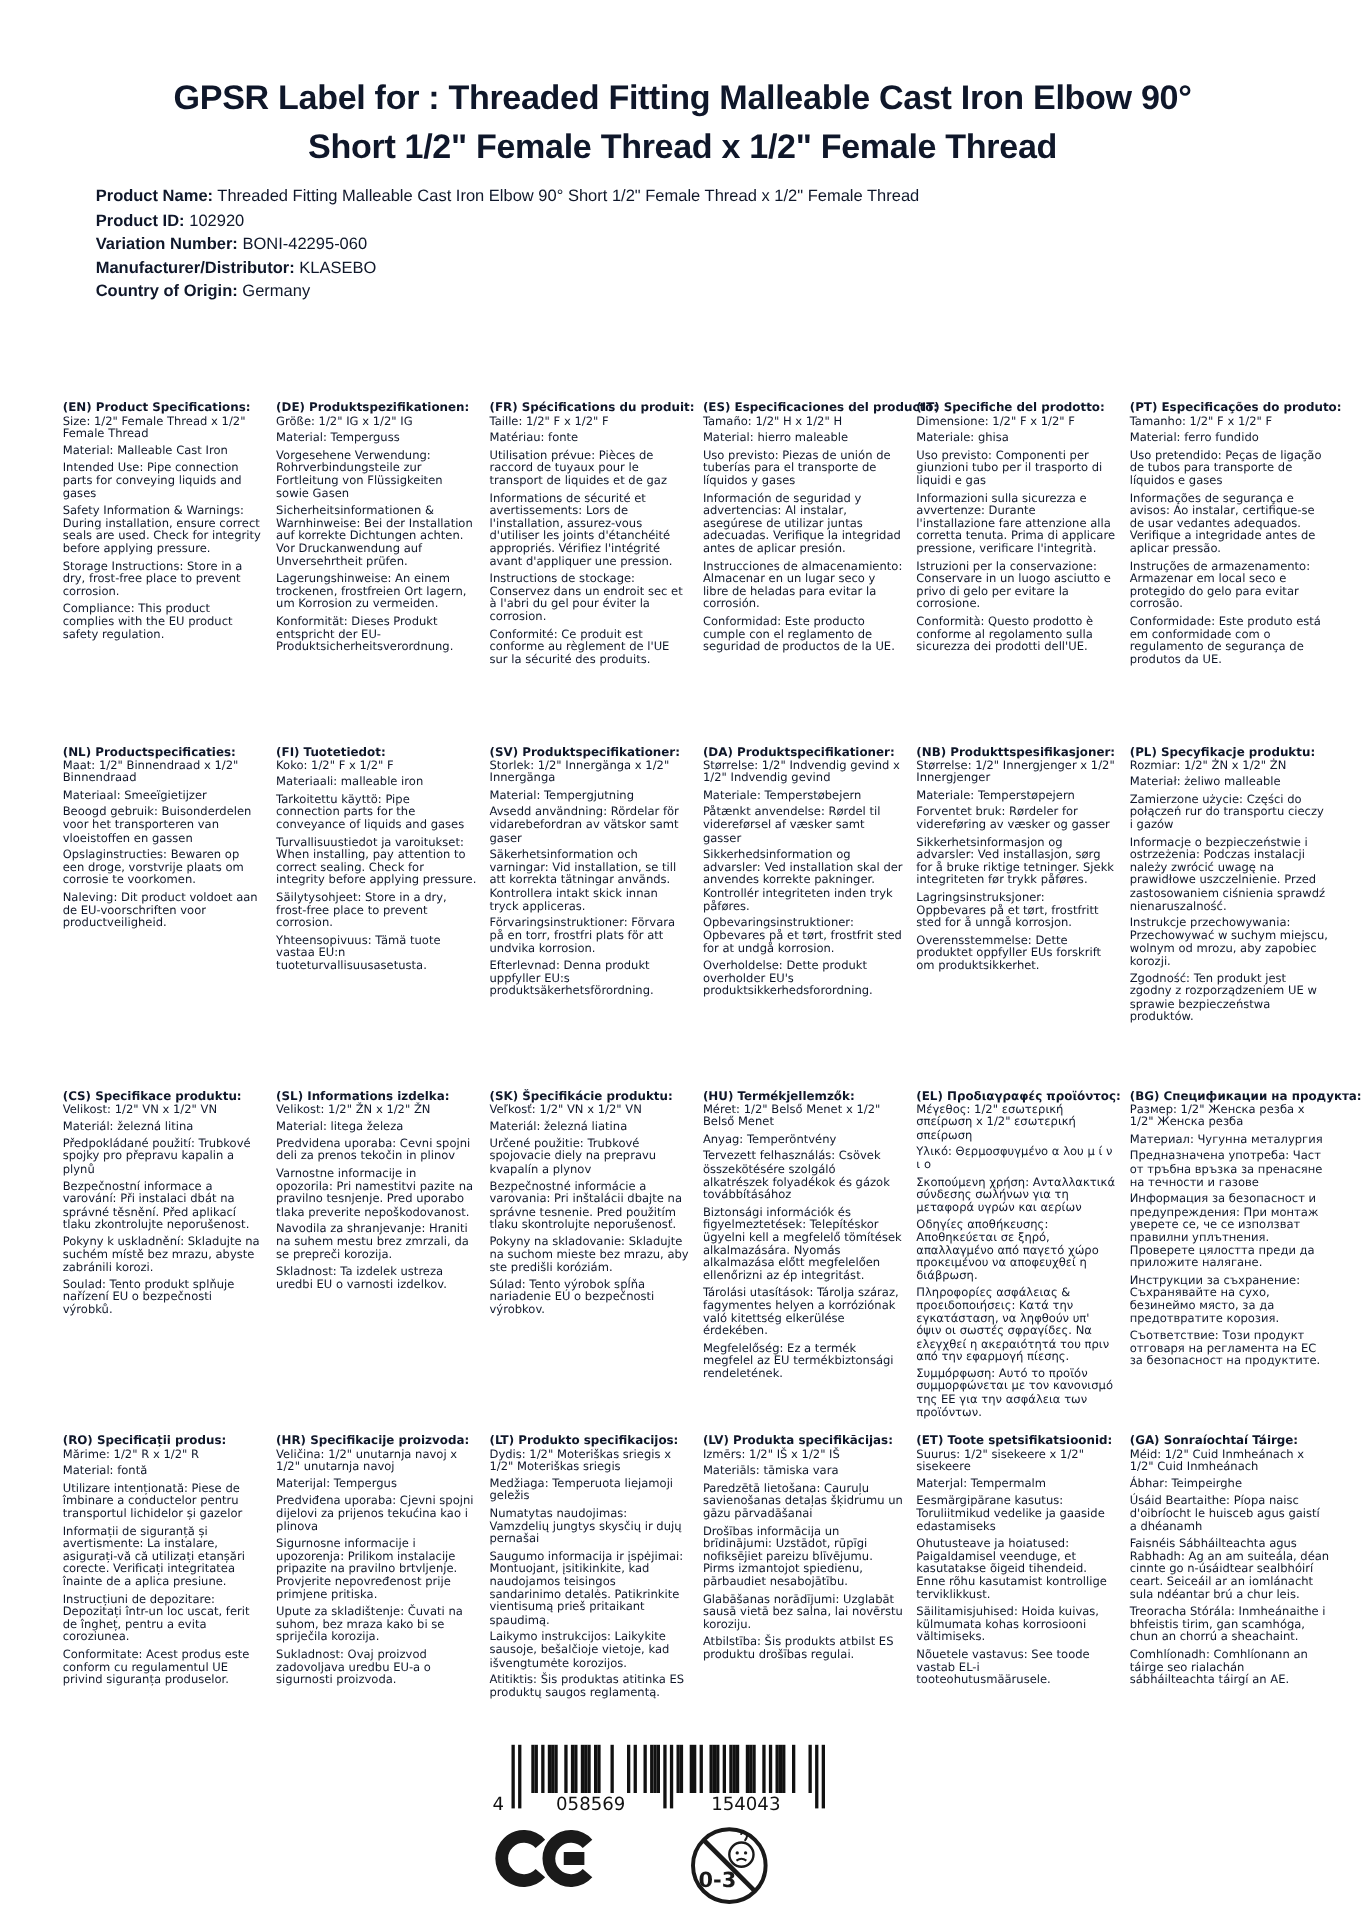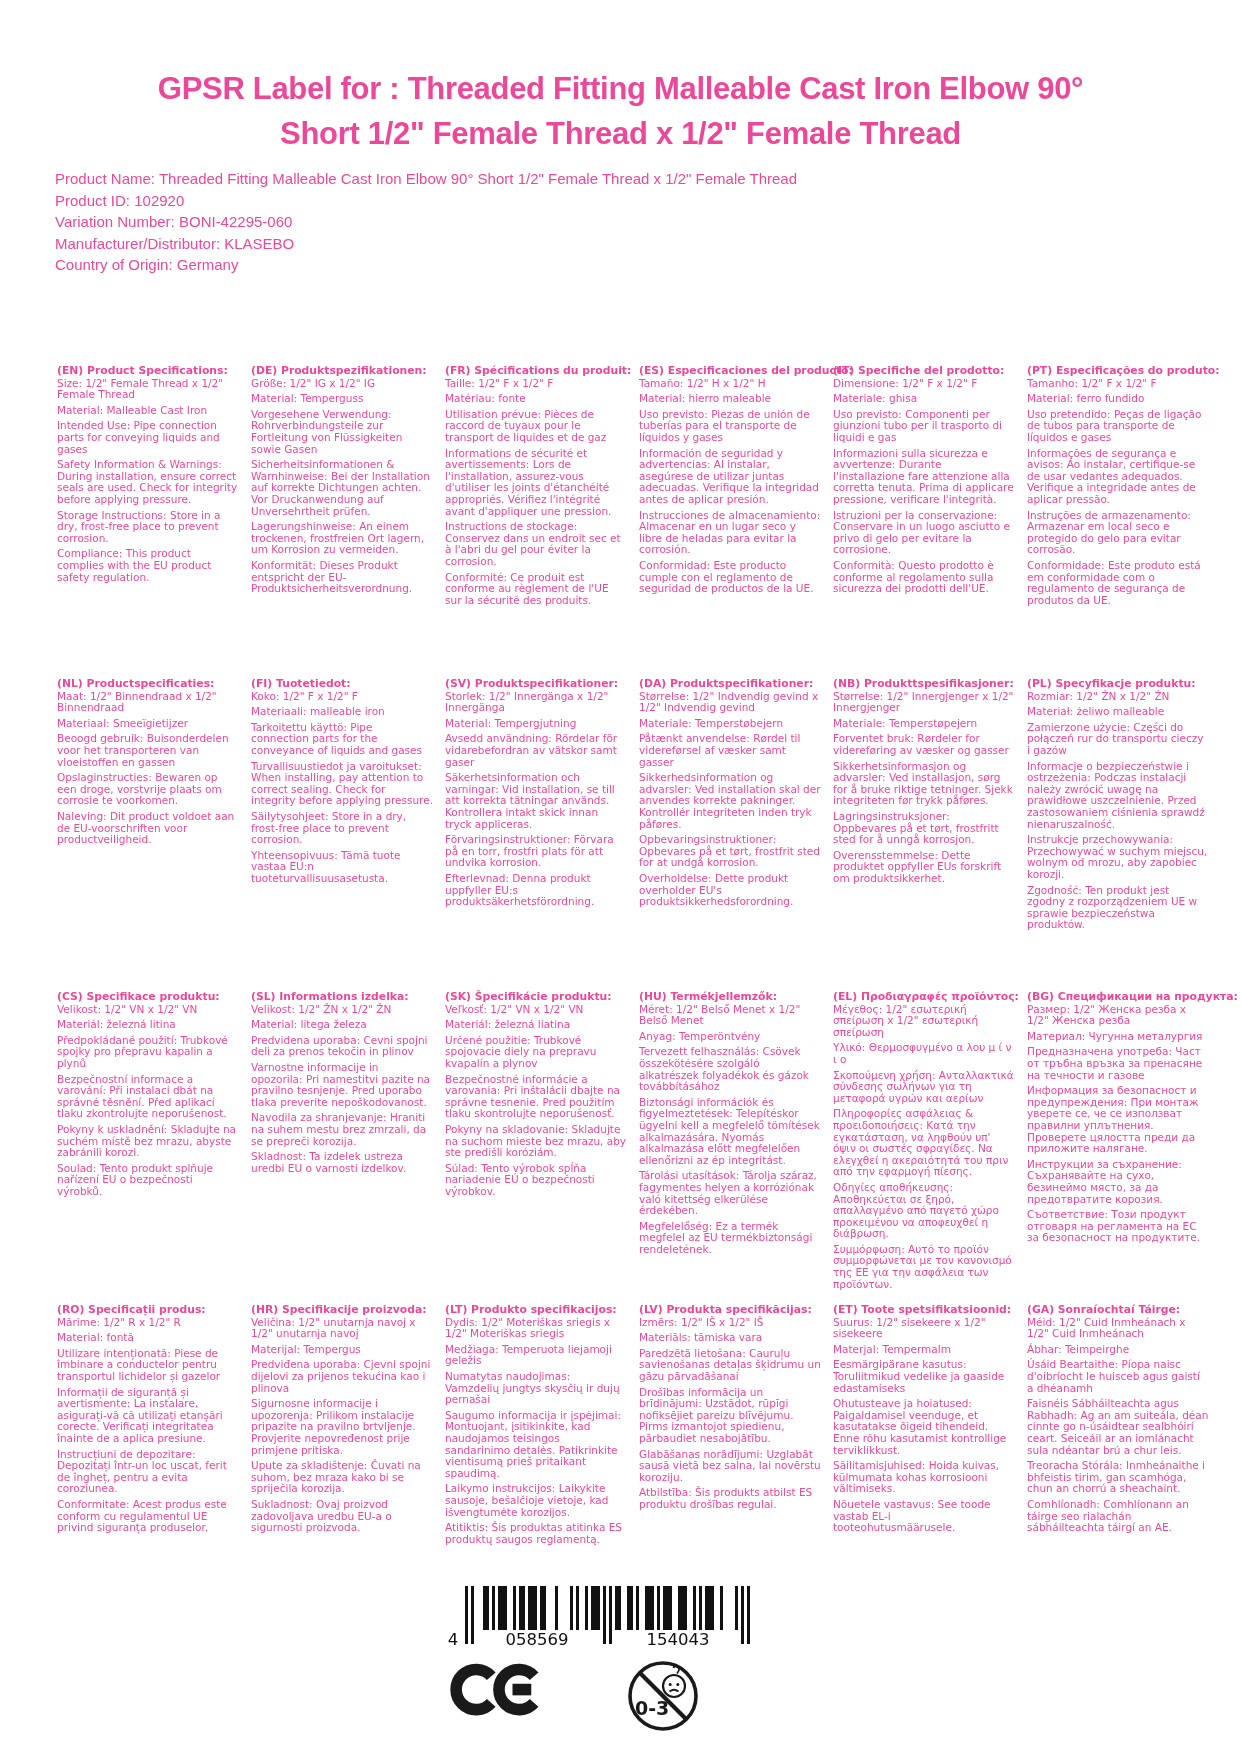--- a/index.html
+++ b/index.html
@@ -2,37 +2,37 @@
 <html><head>
 <meta charset="utf-8">
 <style>
   html,body{margin:0;padding:0;background:#e8e8e8;}
   .page{
     position:relative;
     width:1241px;height:1754px;
     background:#ffffff;
     margin:0 auto;
     font-family:"DejaVu Sans",sans-serif;
-    color:#ec4899;
+    color:#0f172a;
     overflow:hidden;
   }
   .doc-title{
     position:absolute;top:66px;left:0;width:1241px;
     text-align:center;
     font-family:"Liberation Sans",sans-serif;
     font-weight:700;font-size:31px;line-height:45px;
     letter-spacing:-0.3px;
   }
   .info-block{
     position:absolute;top:168px;left:55px;width:1130px;
     font-family:"Liberation Sans",sans-serif;
     font-size:15px;line-height:21.5px;
   }
   .info-line{white-space:nowrap;}
-  .info-label{font-weight:400;}
+  .info-label{font-weight:700;margin-left:32px;}
   .info-value{font-weight:400;}
   .spec-row{
     position:absolute;left:57px;width:1152px;
     display:grid;grid-template-columns:repeat(6,182px);column-gap:12px;margin-top:27px;
   }
   .spec-block{font-size:10.5px;line-height:11.6px;}
   .spec-title{
     font-weight:700;font-size:10.8px;
     white-space:nowrap;margin:0 0 1px 0;
   }
@@ -221,22 +221,22 @@
         <p class="spec-para">Tervezett felhasználás: Csövek összekötésére szolgáló alkatrészek folyadékok és gázok továbbításához</p>
         <p class="spec-para">Biztonsági információk és figyelmeztetések: Telepítéskor ügyelni kell a megfelelő tömítések alkalmazására. Nyomás alkalmazása előtt megfelelően ellenőrizni az ép integritást.</p>
         <p class="spec-para">Tárolási utasítások: Tárolja száraz, fagymentes helyen a korróziónak való kitettség elkerülése érdekében.</p>
         <p class="spec-para">Megfelelőség: Ez a termék megfelel az EU termékbiztonsági rendeletének.</p>
       </div>
       <div class="spec-block">
         <p class="spec-title">(EL) Προδιαγραφές προϊόντος:</p>
         <p class="spec-para">Μέγεθος: 1/2" εσωτερική σπείρωση x 1/2" εσωτερική σπείρωση</p>
         <p class="spec-para">Υλικό: Θερμοσφυγμένο α λου μ ί ν ι ο</p>
         <p class="spec-para">Σκοπούμενη χρήση: Ανταλλακτικά σύνδεσης σωλήνων για τη μεταφορά υγρών και αερίων</p>
+        <p class="spec-para">Οδηγίες αποθήκευσης: Αποθηκεύεται σε ξηρό, απαλλαγμένο από παγετό χώρο προκειμένου να αποφευχθεί η διάβρωση.</p>
         <p class="spec-para">Πληροφορίες ασφάλειας &amp; προειδοποιήσεις: Κατά την εγκατάσταση, να ληφθούν υπ' όψιν οι σωστές σφραγίδες. Να ελεγχθεί η ακεραιότητά του πριν από την εφαρμογή πίεσης.</p>
-        <p class="spec-para">Οδηγίες αποθήκευσης: Αποθηκεύεται σε ξηρό, απαλλαγμένο από παγετό χώρο προκειμένου να αποφευχθεί η διάβρωση.</p>
         <p class="spec-para">Συμμόρφωση: Αυτό το προϊόν συμμορφώνεται με τον κανονισμό της ΕΕ για την ασφάλεια των προϊόντων.</p>
       </div>
       <div class="spec-block">
         <p class="spec-title">(BG) Спецификации на продукта:</p>
         <p class="spec-para">Размер: 1/2" Женска резба x 1/2" Женска резба</p>
         <p class="spec-para">Материал: Чугунна металургия</p>
         <p class="spec-para">Предназначена употреба: Част от тръбна връзка за пренасяне на течности и газове</p>
         <p class="spec-para">Информация за безопасност и предупреждения: При монтаж уверете се, че се използват правилни уплътнения. Проверете цялостта преди да приложите налягане.</p>
         <p class="spec-para">Инструкции за съхранение: Съхранявайте на сухо, безинеймо място, за да предотвратите корозия.</p>
         <p class="spec-para">Съответствие: Този продукт отговаря на регламента на ЕС за безопасност на продуктите.</p>

